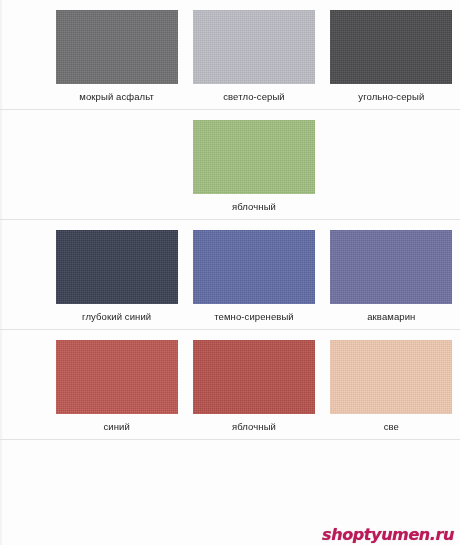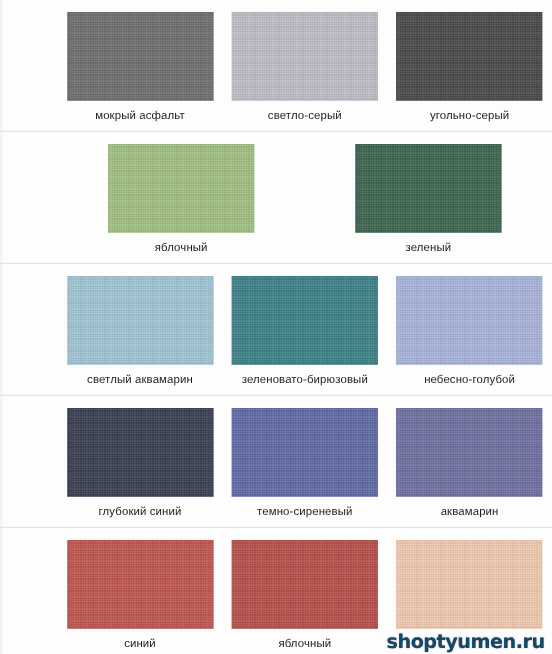--- a/index.html
+++ b/index.html
@@ -82,23 +82,24 @@
     bottom: 2px;
     display: flex;
     align-items: center;
     height: 18px;
     padding: 0 4px;
     background: #fdfdfd;
     font-family: "DejaVu Sans", sans-serif;
     font-weight: 700;
     font-size: 16px;
     letter-spacing: -0.4px;
-    color: #0c4a6e;
+    color: #be185d;
     text-shadow: 0 0 1px rgba(120,10,10,0.6);
     z-index: 5;
+    font-style: italic;
   }
   .edge-left {
     position: absolute;
     top: 0; left: 0;
     width: 3px; height: 545px;
     background: linear-gradient(90deg, #f0f0f2, #fdfdfd);
     pointer-events: none;
   }
 </style>
 </head>
@@ -120,40 +121,22 @@
       <div class="swatch" style="background-color:#4a4a4c"></div>
       <div class="caption">угольно-серый</div>
     </div>
   </div>
 
   <div class="row">
     <div class="cell">
       <div class="swatch" style="background-color:#9fbe80"></div>
       <div class="caption">яблочный</div>
     </div>
-    <div class="cell">
-      <div class="swatch" style="background-color:#3e6450"></div>
-      <div class="caption">зеленый</div>
-    </div>
   </div>
 
-  <div class="row">
-    <div class="cell">
-      <div class="swatch" style="background-color:#9fc3d2"></div>
-      <div class="caption">светлый аквамарин</div>
-    </div>
-    <div class="cell">
-      <div class="swatch" style="background-color:#3d8186"></div>
-      <div class="caption">зеленовато-бирюзовый</div>
-    </div>
-    <div class="cell">
-      <div class="swatch" style="background-color:#a7b2d8"></div>
-      <div class="caption">небесно-голубой</div>
-    </div>
-  </div>
 
   <div class="row">
     <div class="cell">
       <div class="swatch" style="background-color:#3a3f52"></div>
       <div class="caption">глубокий синий</div>
     </div>
     <div class="cell">
       <div class="swatch" style="background-color:#5f6aa3"></div>
       <div class="caption">темно-сиреневый</div>
     </div>

